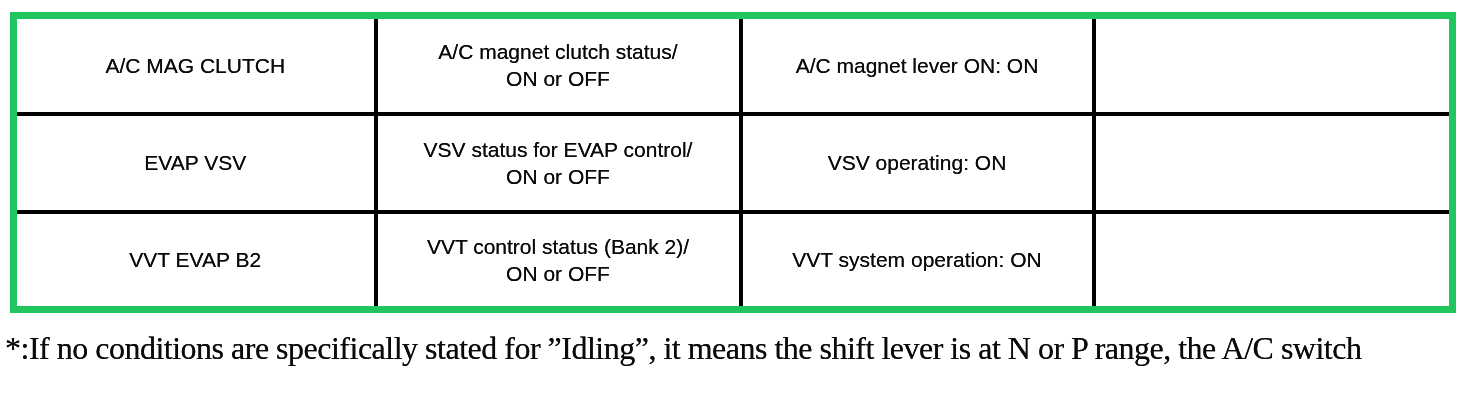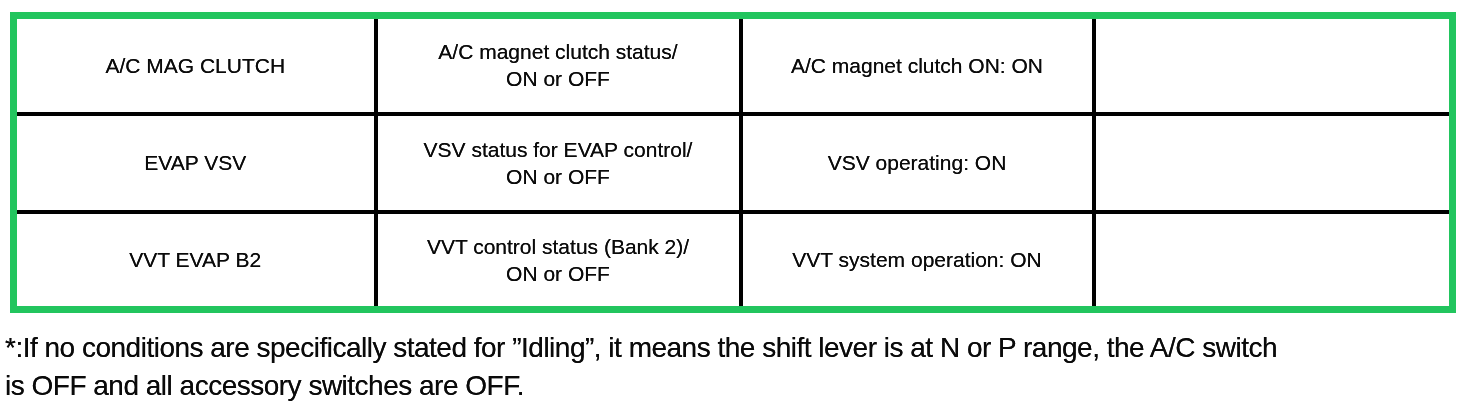--- a/index.html
+++ b/index.html
@@ -32,25 +32,26 @@
     padding: 0 10px;
     color: #0a0a0a;
     text-shadow: 0 0 0.5px rgba(0,0,0,0.85);
   }
   .data-table tr { height: 25%; }
   .footnote {
     position: absolute;
     left: 5px;
     top: 329px;
     width: 1462px;
-    font-size: 28px;
+    font-size: 32px;
     line-height: 38px;
     letter-spacing: -0.5px;
     color: #0a0a0a;
     text-shadow: 0 0 0.5px rgba(0,0,0,0.85);
+    font-family: Liberation Serif, serif;
   }
   .footnote .fn-line { white-space: nowrap; }
 </style>
 </head>
 <body>
 
 <div class="page">
 
   <table class="data-table">
     <colgroup>
@@ -59,21 +60,21 @@
       <col style="width:353px">
       <col style="width:359px">
     </colgroup>
     <tbody>
       <tr>
         <td>A/C MAG CLUTCH</td>
         <td>
           <div>A/C magnet clutch status/</div>
           <div>ON or OFF</div>
         </td>
-        <td>A/C magnet clutch ON: ON</td>
+        <td>A/C magnet lever ON: ON</td>
         <td></td>
       </tr>
       <tr>
         <td>EVAP VSV</td>
         <td>
           <div>VSV status for EVAP control/</div>
           <div>ON or OFF</div>
         </td>
         <td>VSV operating: ON</td>
         <td></td>
@@ -85,16 +86,15 @@
           <div>ON or OFF</div>
         </td>
         <td>VVT system operation: ON</td>
         <td></td>
       </tr>
     </tbody>
   </table>
 
   <div class="footnote">
     <div class="fn-line">*:If no conditions are specifically stated for ”Idling”, it means the shift lever is at N or P range, the A/C switch</div>
-    <div class="fn-line">is OFF and all accessory switches are OFF.</div>
   </div>
 
 </div>
 
 </body></html>

